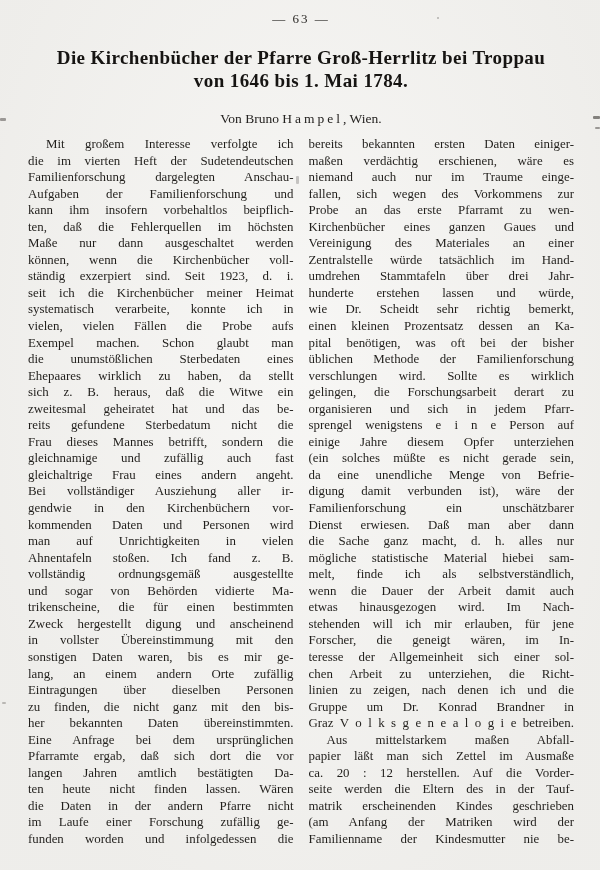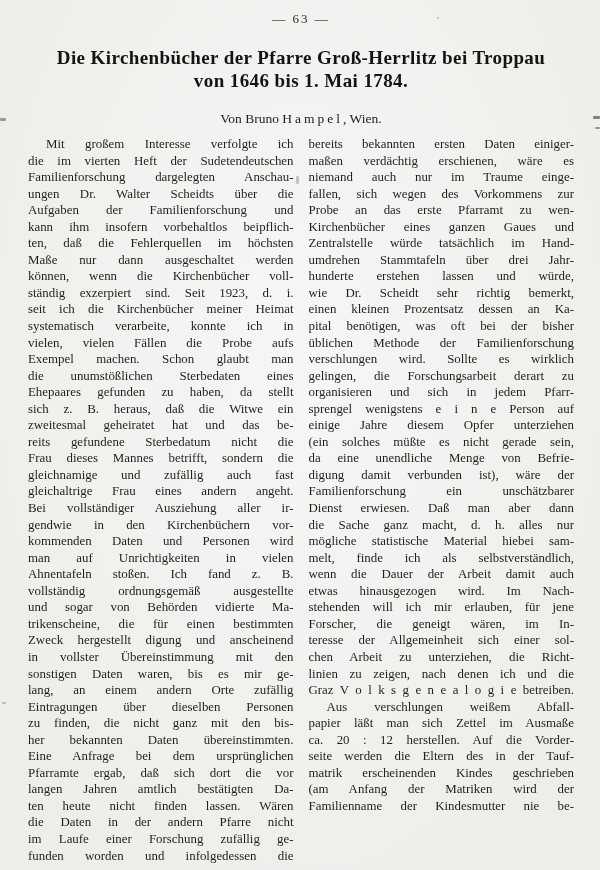--- a/index.html
+++ b/index.html
@@ -86,33 +86,32 @@
   </h1>
 
   <div class="byline"><span>Von Bruno </span><span class="spaced">Hampel</span><span>, Wien.</span></div>
 
   <div class="columns">
     <div class="col">
         <div class="para">
           <div class="line indent">Mit großem Interesse verfolgte ich</div>
           <div class="line">die im vierten Heft der Sudetendeutschen</div>
           <div class="line">Familienforschung dargelegten Anschau-</div>
-          <div class="line">ungen Dr. Walter Scheidts über die</div>
           <div class="line">Aufgaben der Familienforschung und</div>
           <div class="line">kann ihm insofern vorbehaltlos beipflich-</div>
           <div class="line">ten, daß die Fehlerquellen im höchsten</div>
           <div class="line">Maße nur dann ausgeschaltet werden</div>
           <div class="line">können, wenn die Kirchenbücher voll-</div>
           <div class="line">ständig exzerpiert sind. Seit 1923, d. i.</div>
           <div class="line">seit ich die Kirchenbücher meiner Heimat</div>
           <div class="line">systematisch verarbeite, konnte ich in</div>
           <div class="line">vielen, vielen Fällen die Probe aufs</div>
           <div class="line">Exempel machen. Schon glaubt man</div>
           <div class="line">die unumstößlichen Sterbedaten eines</div>
-          <div class="line">Ehepaares gefunden zu haben, da stellt</div>
+          <div class="line">Ehepaares wirklich zu haben, da stellt</div>
           <div class="line">sich z. B. heraus, daß die Witwe ein</div>
           <div class="line">zweitesmal geheiratet hat und das be-</div>
           <div class="line">reits gefundene Sterbedatum nicht die</div>
           <div class="line">Frau dieses Mannes betrifft, sondern die</div>
           <div class="line">gleichnamige und zufällig auch fast</div>
           <div class="line">gleichaltrige Frau eines andern angeht.</div>
           <div class="line">Bei vollständiger Ausziehung aller ir-</div>
           <div class="line">gendwie in den Kirchenbüchern vor-</div>
           <div class="line">kommenden Daten und Personen wird</div>
           <div class="line">man auf Unrichtigkeiten in vielen</div>
@@ -137,20 +136,21 @@
         </div>
       </div>
     <div class="col">
         <div class="para">
           <div class="line">bereits bekannten ersten Daten einiger-</div>
           <div class="line">maßen verdächtig erschienen, wäre es</div>
           <div class="line">niemand auch nur im Traume einge-</div>
           <div class="line">fallen, sich wegen des Vorkommens zur</div>
           <div class="line">Probe an das erste Pfarramt zu wen-</div>
           <div class="line">Kirchenbücher eines ganzen Gaues und</div>
+          <div class="line">Vereinigung des Materiales an einer</div>
           <div class="line">Zentralstelle würde tatsächlich im Hand-</div>
           <div class="line">umdrehen Stammtafeln über drei Jahr-</div>
           <div class="line">hunderte erstehen lassen und würde,</div>
           <div class="line">wie Dr. Scheidt sehr richtig bemerkt,</div>
           <div class="line">einen kleinen Prozentsatz dessen an Ka-</div>
           <div class="line">pital benötigen, was oft bei der bisher</div>
           <div class="line">üblichen Methode der Familienforschung</div>
           <div class="line">verschlungen wird. Sollte es wirklich</div>
           <div class="line">gelingen, die Forschungsarbeit derart zu</div>
           <div class="line">organisieren und sich in jedem Pfarr-</div>
@@ -164,24 +164,25 @@
           <div class="line">die Sache ganz macht, d. h. alles nur</div>
           <div class="line">mögliche statistische Material hiebei sam-</div>
           <div class="line">melt, finde ich als selbstverständlich,</div>
           <div class="line">wenn die Dauer der Arbeit damit auch</div>
           <div class="line">etwas hinausgezogen wird. Im Nach-</div>
           <div class="line">stehenden will ich mir erlauben, für jene</div>
           <div class="line">Forscher, die geneigt wären, im In-</div>
           <div class="line">teresse der Allgemeinheit sich einer sol-</div>
           <div class="line">chen Arbeit zu unterziehen, die Richt-</div>
           <div class="line">linien zu zeigen, nach denen ich und die</div>
+          <div class="line">Gruppe um Dr. Konrad Brandner in</div>
           <div class="line">Graz V o l k s g e n e a l o g i e betreiben.</div>
         </div>
         <div class="para">
-          <div class="line indent">Aus verschlungen weißem Abfall-</div>
+          <div class="line indent">Aus mittelstarkem maßen Abfall-</div>
           <div class="line">papier läßt man sich Zettel im Ausmaße</div>
           <div class="line">ca. 20 : 12 herstellen. Auf die Vorder-</div>
           <div class="line">seite werden die Eltern des in der Tauf-</div>
           <div class="line">matrik erscheinenden Kindes geschrieben</div>
           <div class="line">(am Anfang der Matriken wird der</div>
           <div class="line">Familienname der Kindesmutter nie be-</div>
         </div>
       </div>
   </div>
 

